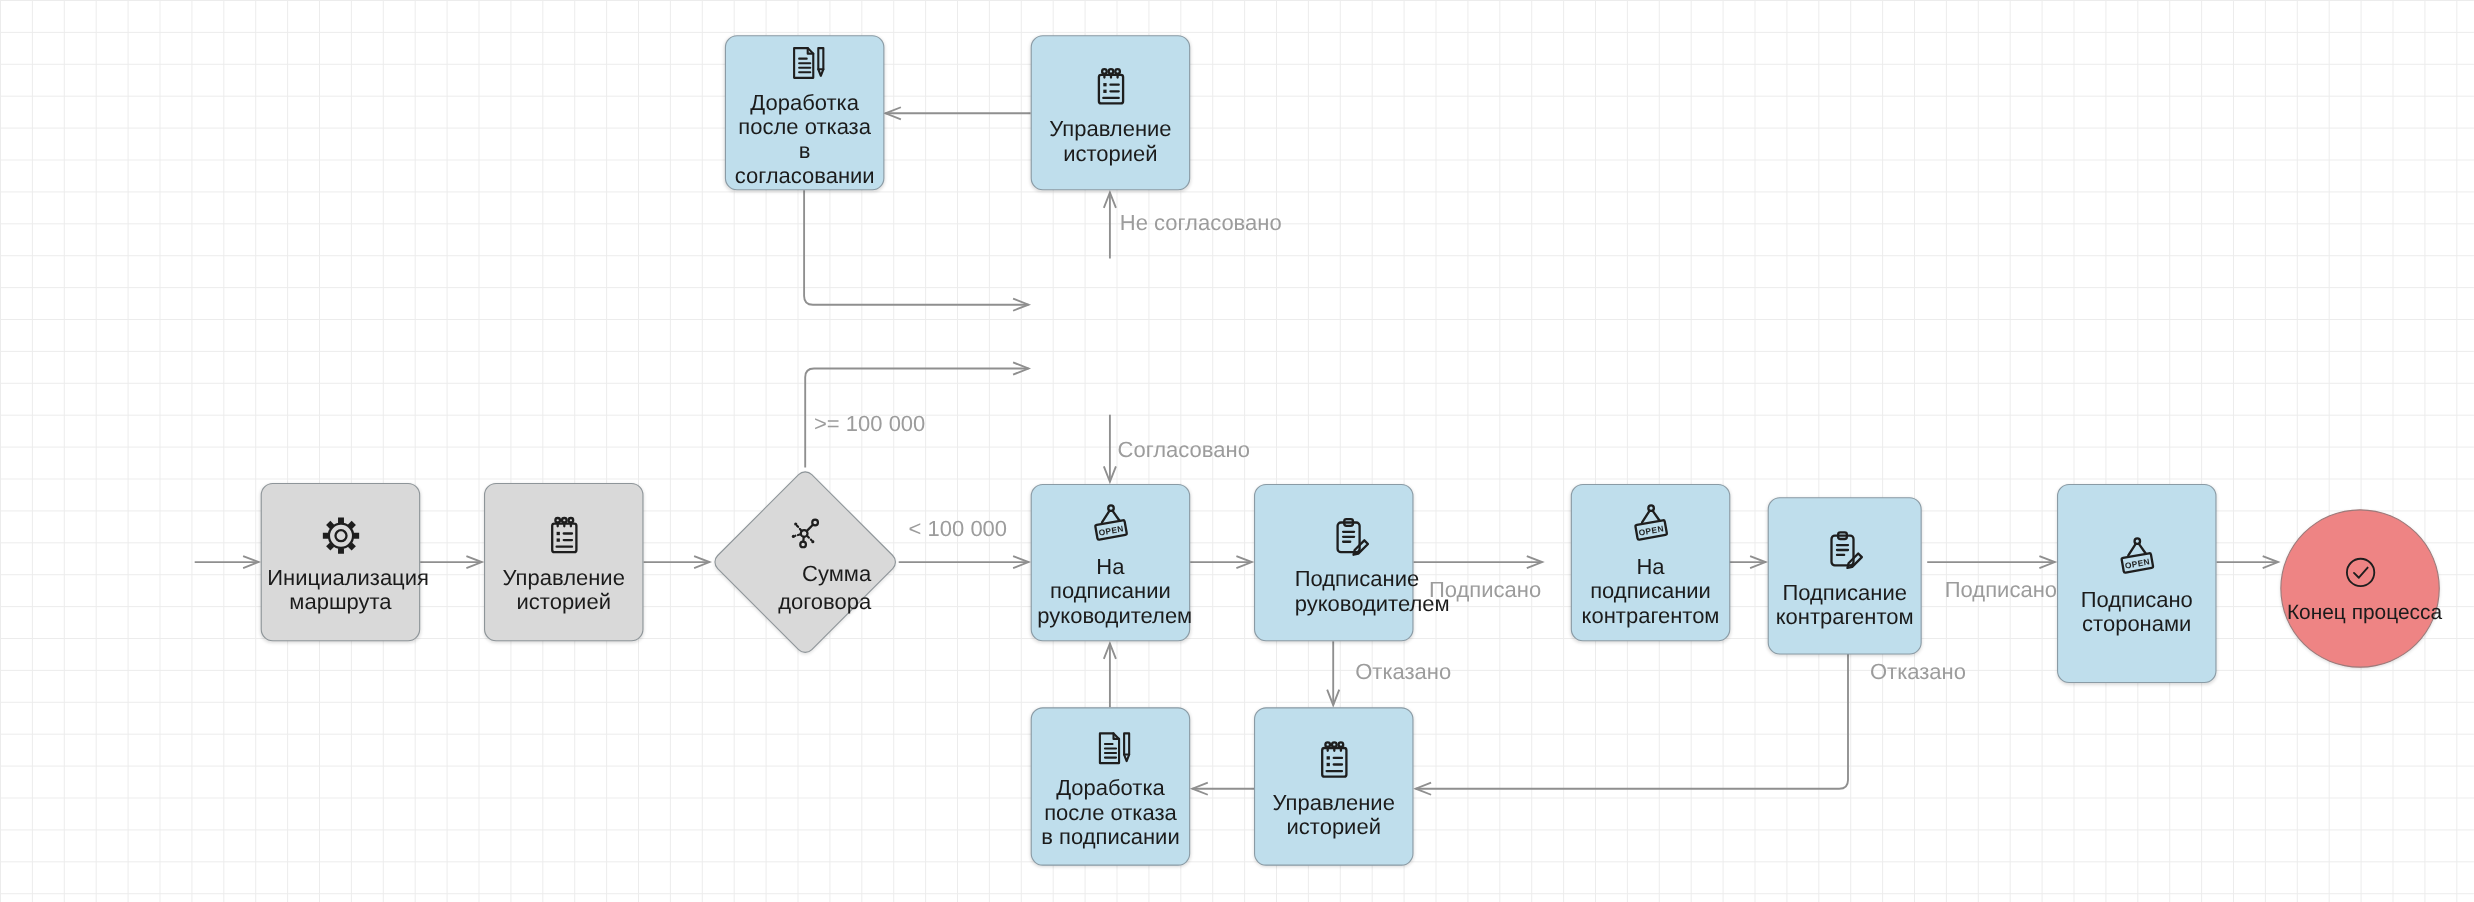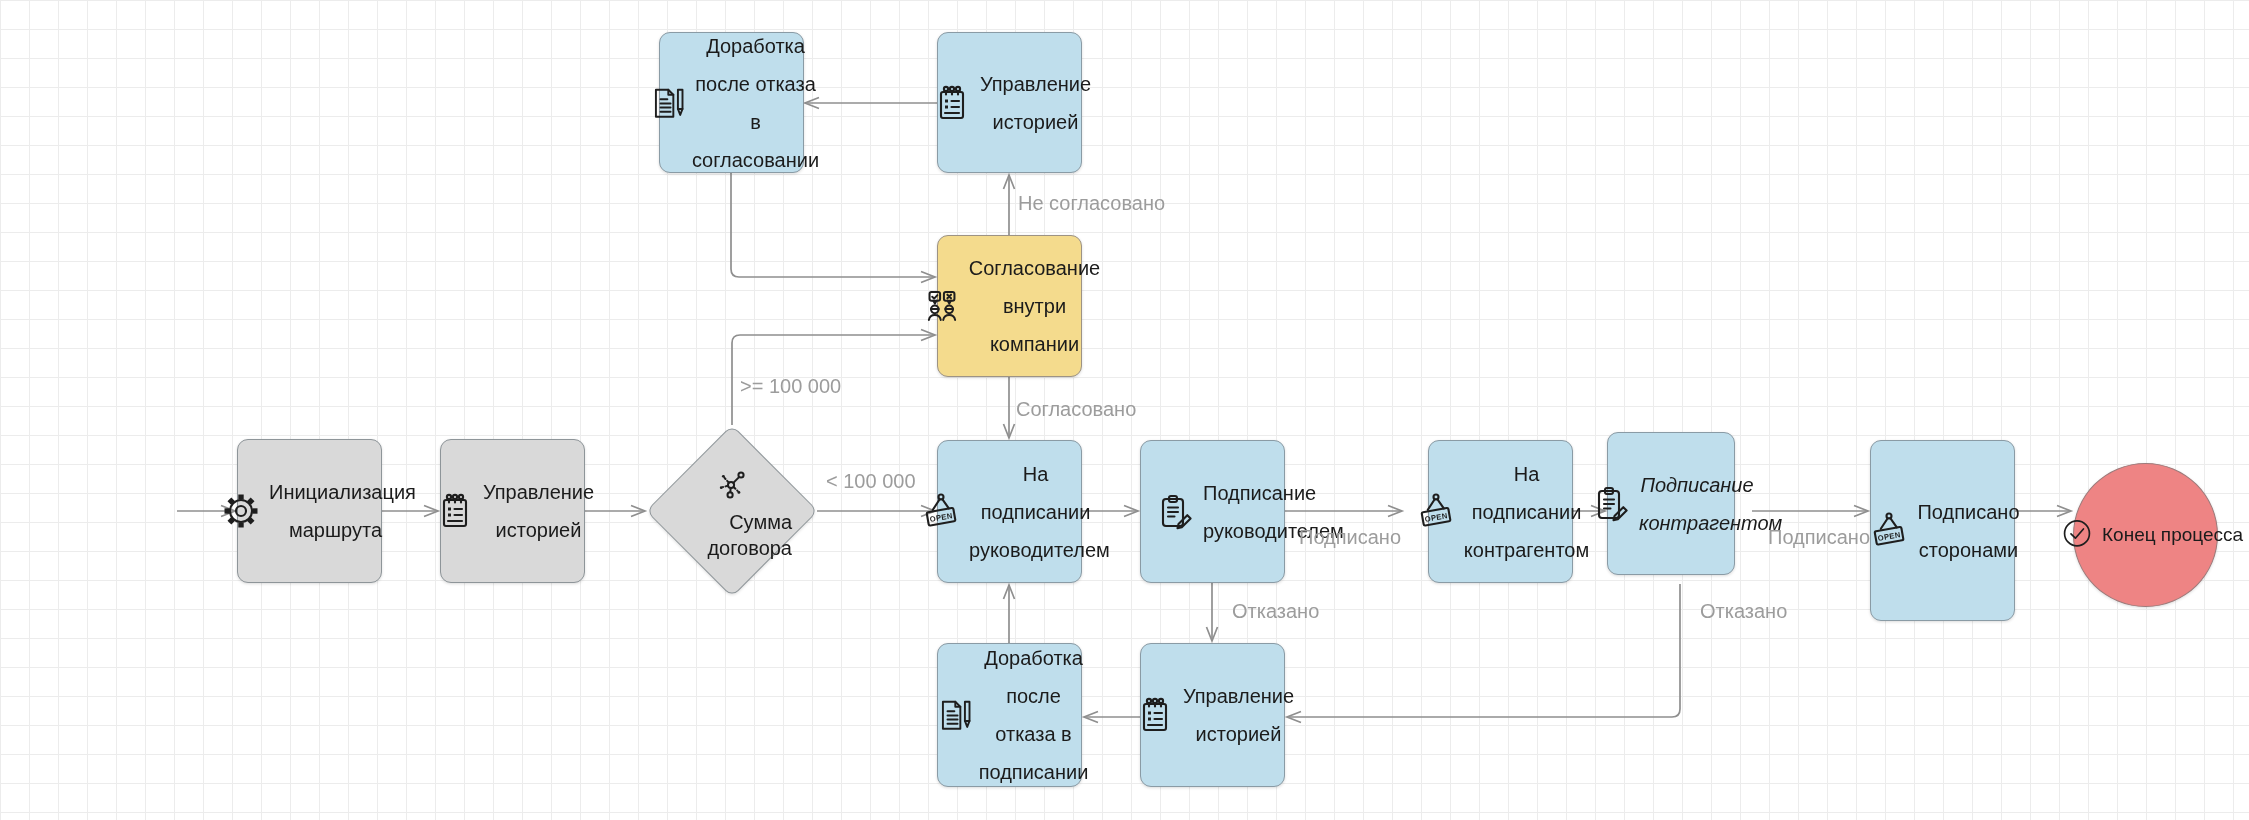--- a/index.html
+++ b/index.html
@@ -12,25 +12,25 @@
     background-color:#ffffff;
     background-image:
       linear-gradient(to right,#ececec 1.2px,transparent 1.2px),
       linear-gradient(to bottom,#ececec 1.2px,transparent 1.2px);
     background-size:29px 29px;
   }
   #edges{position:absolute;left:0;top:0;width:2249px;height:820px;pointer-events:none;}
   #edges path.edge{pointer-events:stroke;}
   .node{
     position:absolute;box-sizing:border-box;
-    display:flex;align-items:center;justify-content:center;
+    display:flex;flex-direction:column;align-items:center;justify-content:center;
     gap:4px;padding:5px;text-align:center;
     border:1.6px solid #8e9599;border-radius:11px;
     box-shadow:0 1px 3px rgba(0,0,0,.14);
-    color:#1b1b1b;font-size:20px;line-height:38px;
+    color:#1b1b1b;font-size:20px;line-height:22px;
   }
   .node.gray{background:#d9d9d9;}
   .node.blue{background:#bfdeec;border-color:#8a9ba5;}
   .node.yellow{background:#f4db8d;border-color:#9d9384;}
   .node.red{background:#ee8484;border-color:#9c7a7a;}
   .node.circle{border-radius:50%;}
   .node.circle .lbl{white-space:nowrap;font-size:19px;}
   .diamond-wrap{
     position:absolute;box-sizing:border-box;
   }
@@ -195,26 +195,20 @@
   <div class="diamond-wrap" style="left:647px;top:425px;width:170px;height:172px;">
     <div class="diamond-bg"></div>
     <div class="diamond-inner">
       <span class="ic"><svg width="46" height="46" viewBox="0 0 48 48">
             <use href="#i-network"></use>
           </svg></span>
       <div class="lbl" style="width:120px;">Сумма договора</div>
     </div>
   </div>
 
-  <div class="node yellow" style="left:937px;top:235px;width:145px;height:142px;">
-    <span class="ic"><svg width="46" height="46" viewBox="0 0 48 48">
-          <use href="#i-people"></use>
-        </svg></span>
-    <div class="lbl">Согласование внутри компании</div>
-  </div>
 
   <div class="node blue" style="left:937px;top:32px;width:145px;height:141px;">
     <span class="ic"><svg width="48" height="48" viewBox="0 0 48 48">
           <use href="#i-checklist"></use>
         </svg></span>
     <div class="lbl">Управление историей</div>
   </div>
 
   <div class="node blue" style="left:659px;top:32px;width:145px;height:141px;">
     <span class="ic"><svg width="44" height="44" viewBox="0 0 48 48">
@@ -237,21 +231,21 @@
     <div class="lbl">Подписание руководителем</div>
   </div>
 
   <div class="node blue" style="left:1428px;top:440px;width:145px;height:143px;">
     <span class="ic"><svg width="48" height="48" viewBox="0 0 48 48">
           <use href="#i-open"></use>
         </svg></span>
     <div class="lbl">На подписании контрагентом</div>
   </div>
 
-  <div class="node blue" style="left:1607px;top:432px;width:128px;height:143px;font-style:italic;">
+  <div class="node blue" style="left:1607px;top:452px;width:140px;height:143px;">
     <span class="ic"><svg width="48" height="48" viewBox="0 0 48 48">
           <use href="#i-clipboard"></use>
         </svg></span>
     <div class="lbl">Подписание контрагентом</div>
   </div>
 
   <div class="node blue" style="left:1870px;top:440px;width:145px;height:181px;">
     <span class="ic"><svg width="48" height="48" viewBox="0 0 48 48">
           <use href="#i-open"></use>
         </svg></span>

